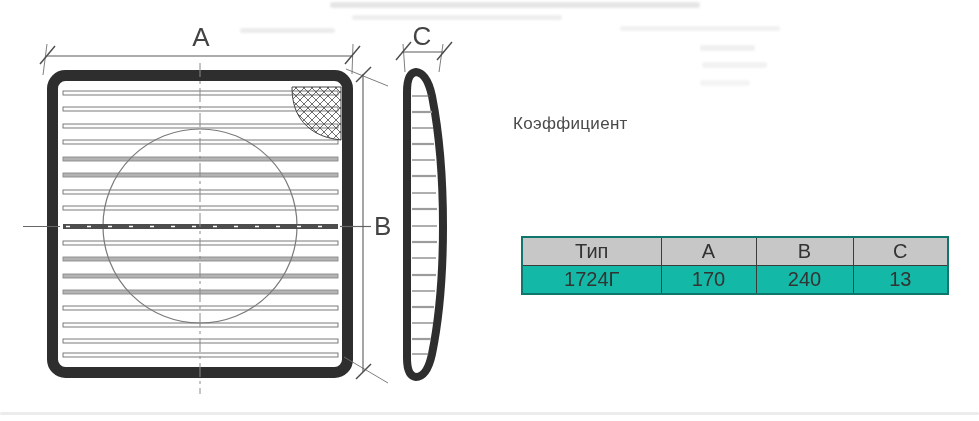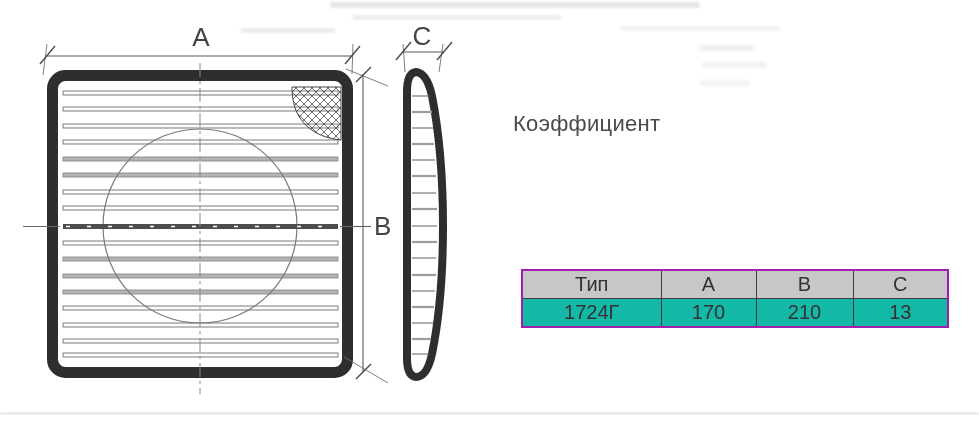--- a/index.html
+++ b/index.html
@@ -14,32 +14,32 @@
   .dimline{stroke:#5a5a5a;stroke-width:1.1;fill:none;}
   .dimtick{stroke:#4c4c4c;stroke-width:1.4;fill:none;}
   .extline{stroke:#6f6f6f;stroke-width:0.9;fill:none;}
   .slat{fill:#fcfcfc;stroke:#6e6e6e;stroke-width:0.9;}
   .slat-gray{fill:#b3b3b3;stroke:#8a8a8a;stroke-width:0.9;}
   .sidetick{stroke:#5f5f5f;stroke-width:1;}
   .sidetick-b{stroke:#9c9c9c;stroke-width:2.2;}
   .dimlabel{fill:#434343;font-family:"Liberation Sans",sans-serif;font-size:26px;}
   
   #caption{
-    position:absolute;left:513px;top:106px;color:#4a4a4a;font-size:22px;
+    position:absolute;left:513px;top:106px;color:#4a4a4a;font-size:17px;
     line-height:36px;letter-spacing:0.3px;
   }
   
   #spec-table{
     position:absolute;left:521px;top:236px;border-collapse:collapse;
     font-size:20px;color:#333;text-align:center;
   }
   #spec-table td{
     border:1px solid #3c3c3c;height:27px;padding:0;
   }
-  #spec-table{border:2px solid #a21caf;margin-top:33px;}
+  #spec-table{border:2px solid #0f766e;}
   #spec-table tr.hdr td{background:#c7c7c7;}
   #spec-table tr.alt td{background:#14b8a6;}
   .c-type{width:139px;} .c-a{width:95px;} .c-b{width:97px;} .c-c{width:95px;}
 </style>
 </head>
 <body>
 
 <div id="stage">
 
   <div class="streak" style="left:330px;top:2px;width:370px;height:6px;background:#e6e6e6;"></div>
@@ -158,19 +158,19 @@
     <tbody>
         <tr class="hdr">
       <td>Тип</td>
       <td>A</td>
       <td>B</td>
       <td>C</td>
     </tr>
     <tr class="alt">
       <td>1724Г</td>
       <td>170</td>
-      <td>210</td>
+      <td>240</td>
       <td>13</td>
     </tr>
   </tbody>
     </table>
 
 </div>
 
 </body></html>

